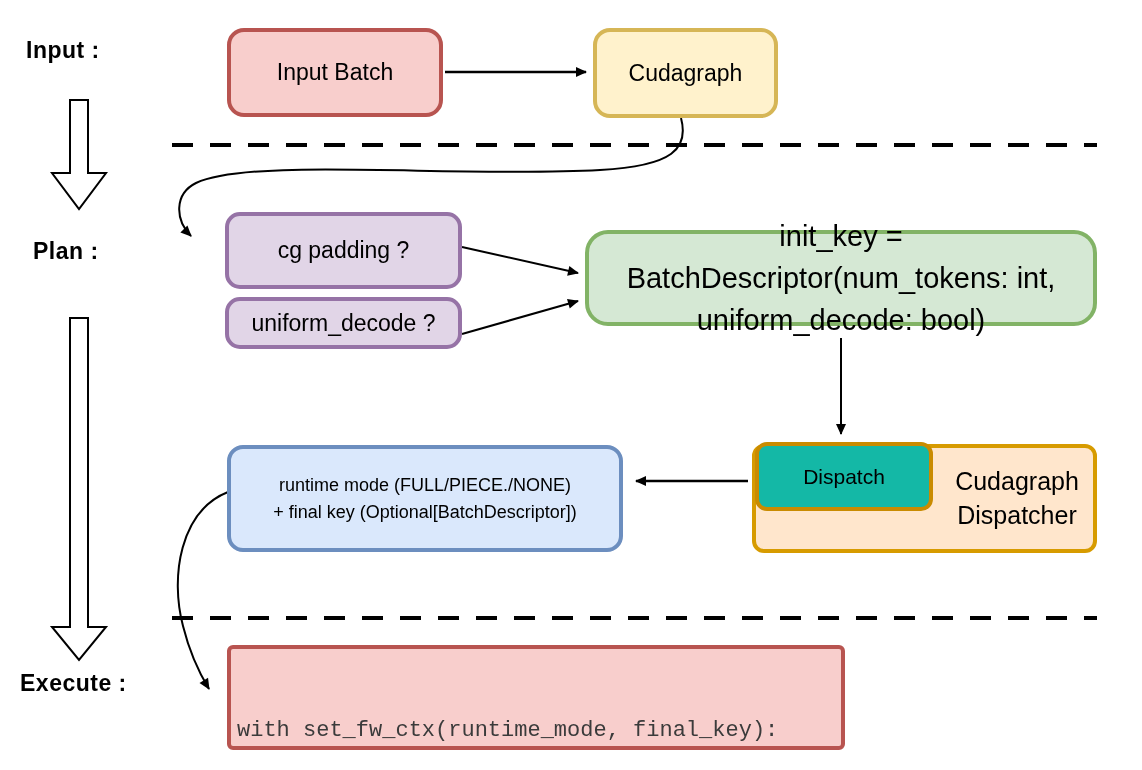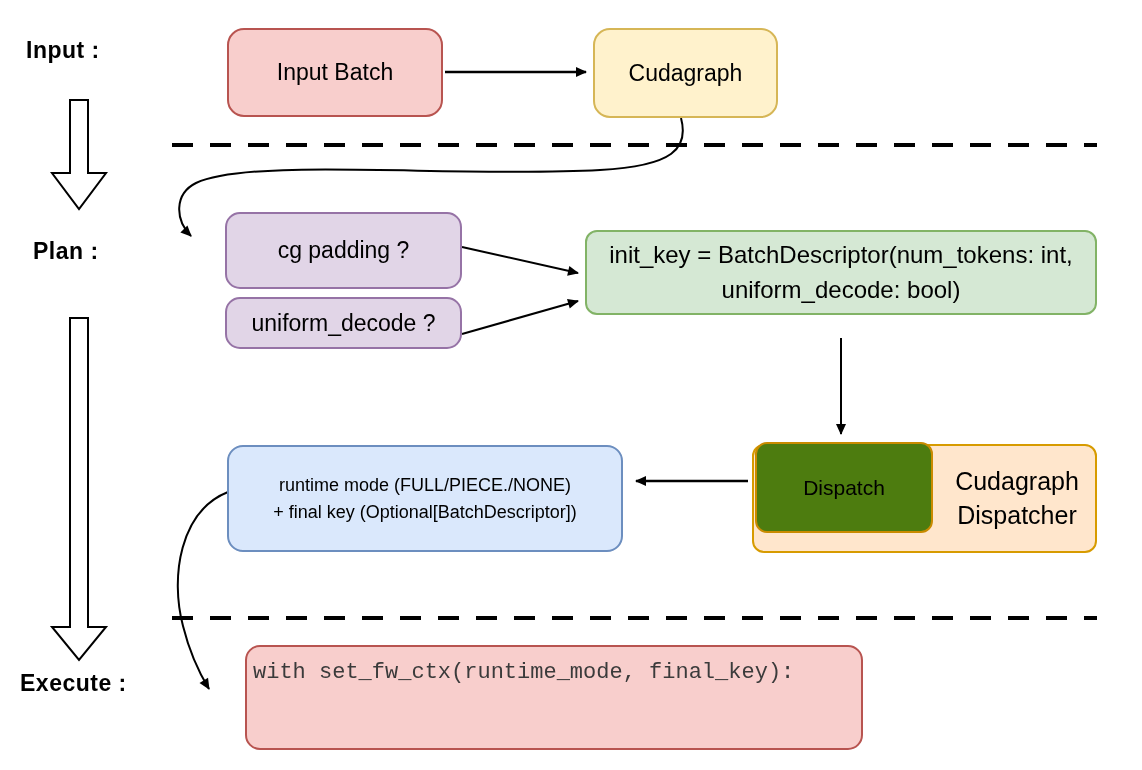--- a/index.html
+++ b/index.html
@@ -11,49 +11,49 @@
   #wires { position:absolute; left:0; top:0; width:1142px; height:770px; }
   .section-label {
     position:absolute; font-weight:700; font-size:23px; letter-spacing:0.5px;
     white-space:nowrap;
     text-align:right;
   }
   .lbl-input   { left:26px;  top:37px;  }
   .lbl-plan    { left:33px;  top:238px; }
   .lbl-execute { left:20px;  top:670px; }
   .node {
-    position:absolute; box-sizing:border-box; border:2px solid #8b5cf6;
+    position:absolute; box-sizing:border-box; border:4px solid #8b5cf6;
     border-radius:15px; display:flex; flex-direction:column;
     align-items:center; justify-content:center; text-align:center;
     font-size:23px; line-height:1.4;
   }
   .n-input-batch { left:227px; top:28px;  width:216px; height:89px;
     background:#f8cecc; border-color:#b85450; border-radius:17px; }
   .n-preprocess  { left:593px; top:28px;  width:185px; height:90px;
     background:#fff2cc; border-color:#d6b656; border-radius:17px; }
   .n-cg-padding  { left:225px; top:212px; width:237px; height:77px;
     background:#e1d5e7; border-color:#9673a6; }
   .n-uniform-decode { left:225px; top:297px; width:237px; height:52px;
     background:#e1d5e7; border-color:#9673a6; }
-  .n-init-key    { left:585px; top:230px; width:512px; height:85px;
-    background:#d5e8d4; border-color:#82b366; font-size:24px; line-height:1.45;
-    border-radius:12px; }
+  .n-init-key    { left:585px; top:230px; width:512px; height:96px;
+    background:#d5e8d4; border-color:#82b366; font-size:29px; line-height:1.45;
+    border-radius:23px; }
   .n-cudagraph   { left:752px; top:444px; width:345px; height:109px;
     background:#ffe6cc; border-color:#d79b00; border-radius:12px;
     padding-left:185px; font-size:25px; line-height:1.35; }
-  .n-dispatch    { left:755px; top:442px; width:178px; height:91px;
-    background:#4d7c0f; border-color:#c98b00; border-radius:12px;
+  .n-dispatch    { left:755px; top:442px; width:178px; height:69px;
+    background:#14b8a6; border-color:#c98b00; border-radius:12px;
     font-size:21px; }
   .n-runtime     { left:227px; top:445px; width:396px; height:107px;
     background:#dae8fc; border-color:#6c8ebf; font-size:18px; line-height:1.5;
     border-radius:16px; }
   .n-code {
-    left:245px; top:645px; width:618px; height:105px;
-    background:#f8cecc; border-color:#b85450; border-radius:15px;
-    align-items:flex-start; justify-content:flex-start;
+    left:227px; top:645px; width:618px; height:105px;
+    background:#f8cecc; border-color:#b85450; border-radius:6px;
+    align-items:flex-start; justify-content:flex-end;
     padding:11px 0 0 6px; text-align:left;
     font-family:"Liberation Mono","DejaVu Sans Mono",monospace;
     font-size:22px; line-height:30px; color:#3b3b3b;
   }
   .code-line { white-space:pre; }
 </style>
 </head>
 <body>
 
 <div id="canvas">

